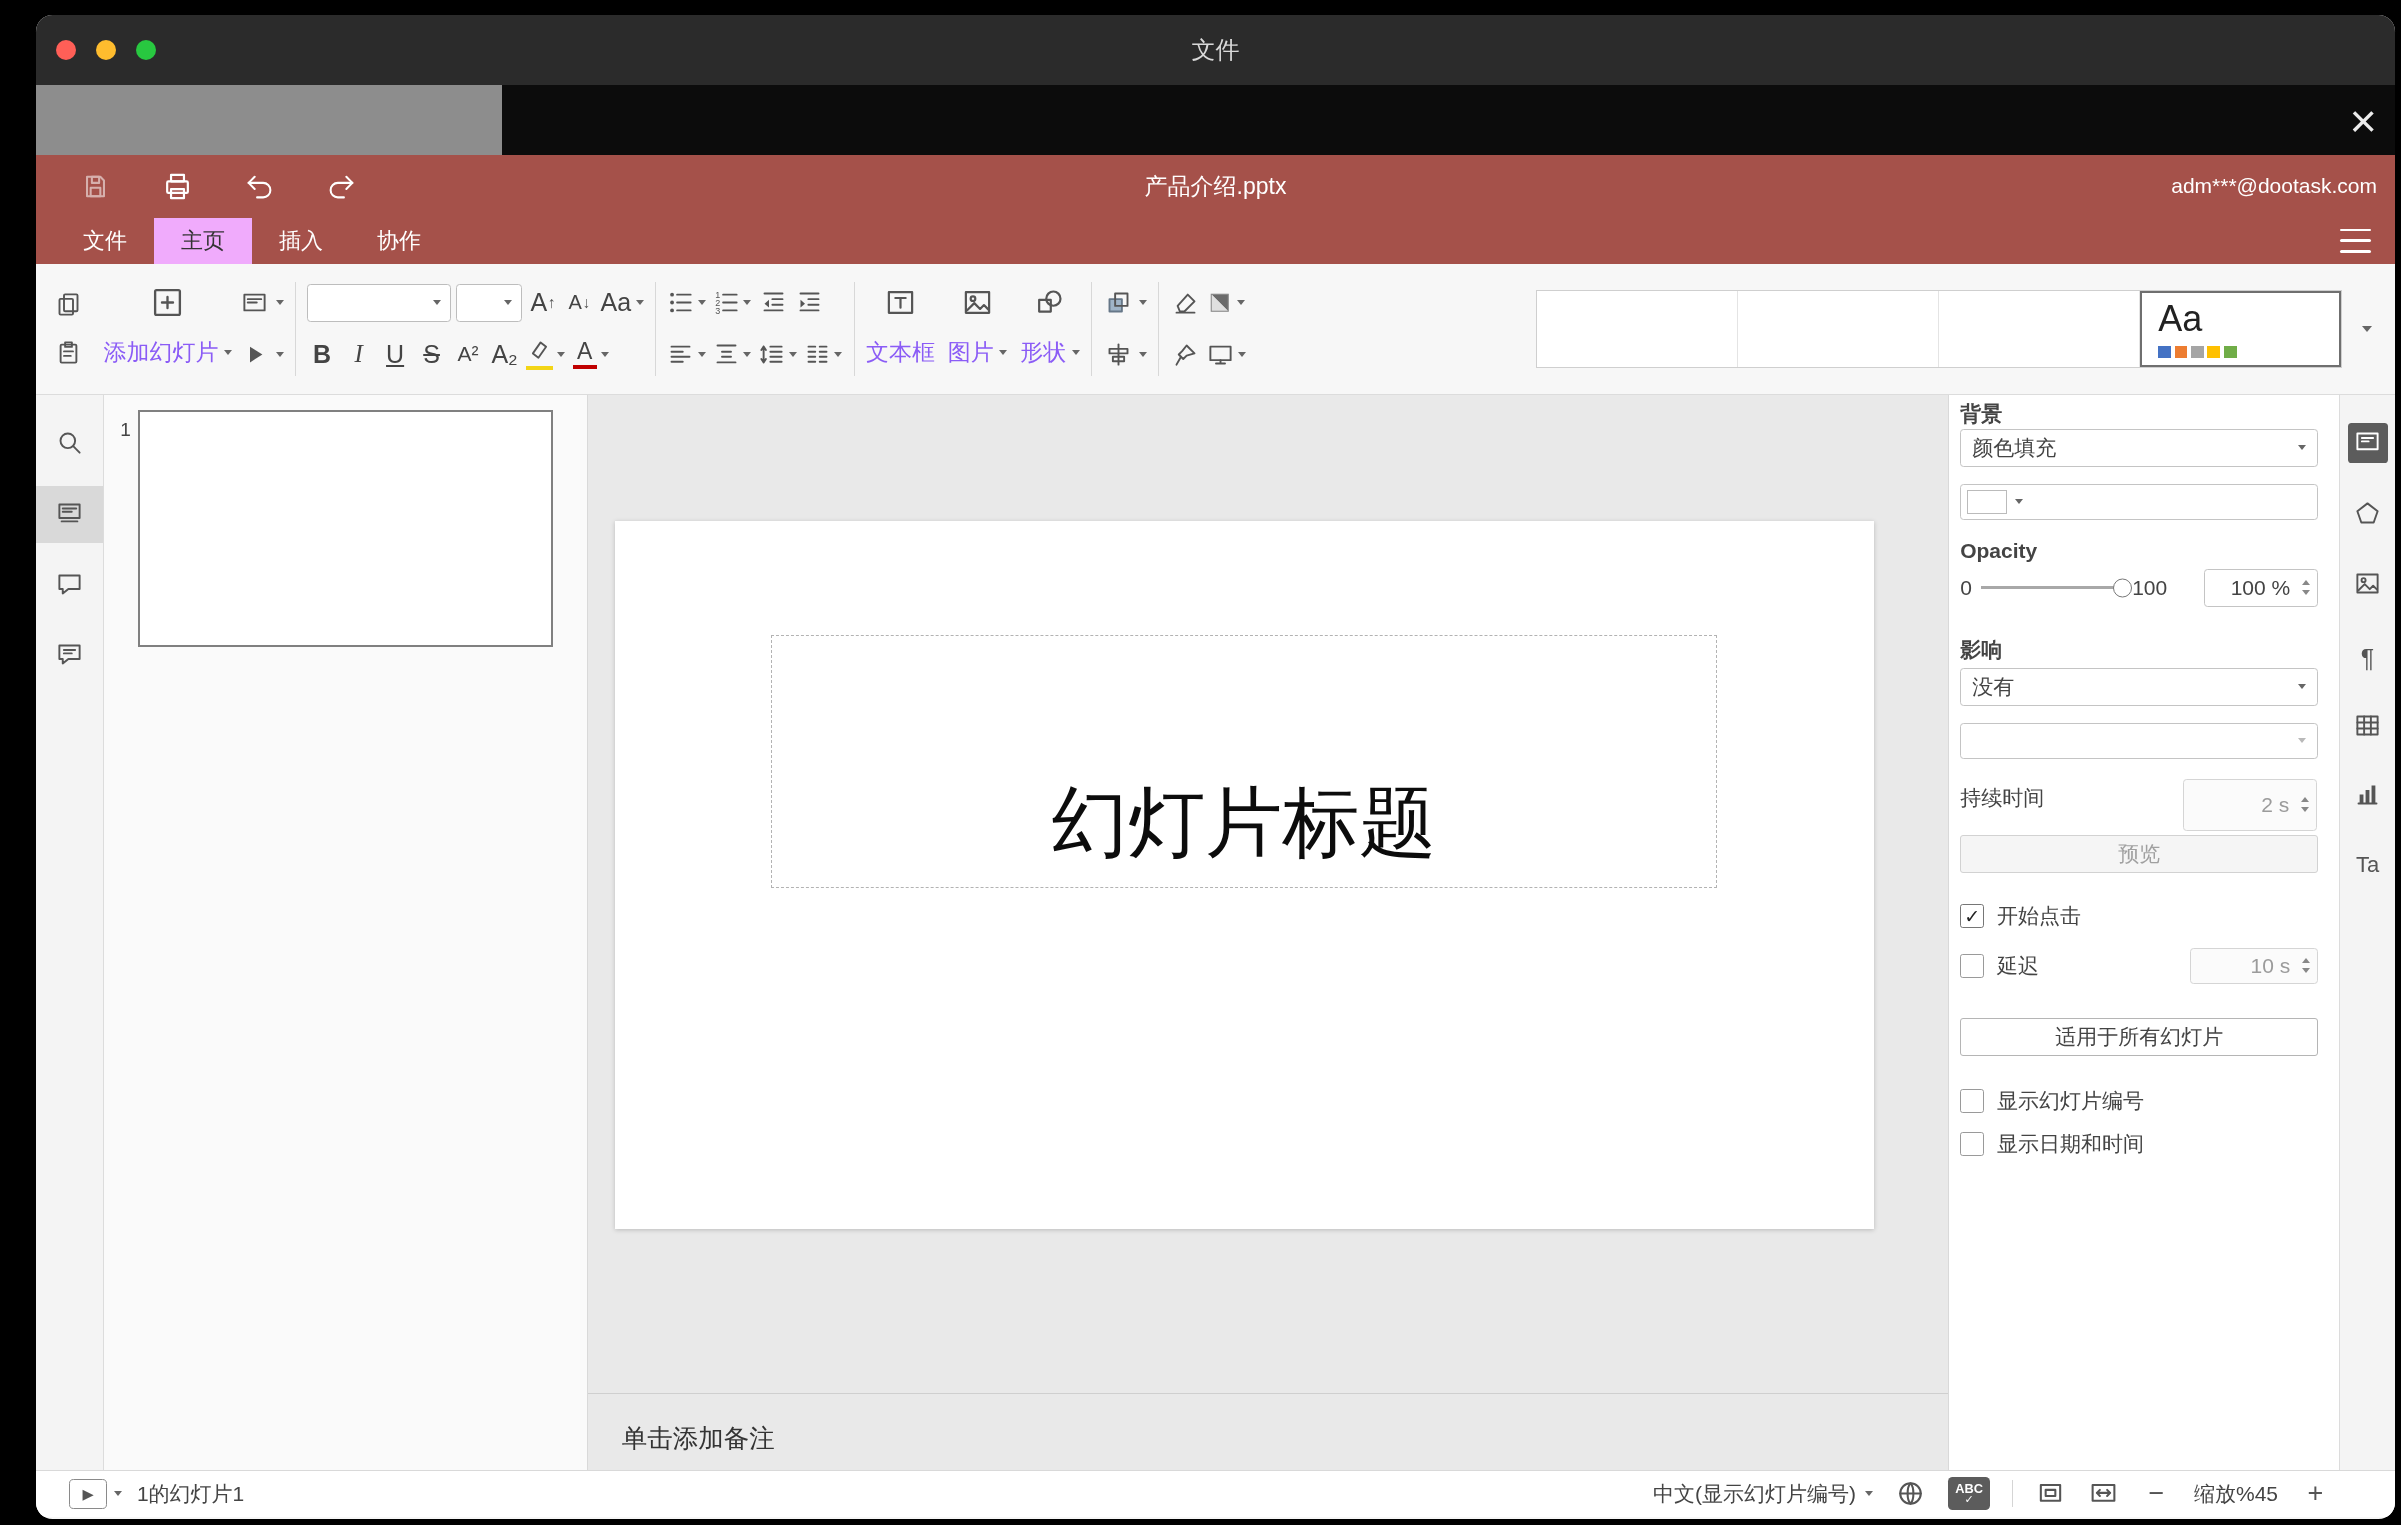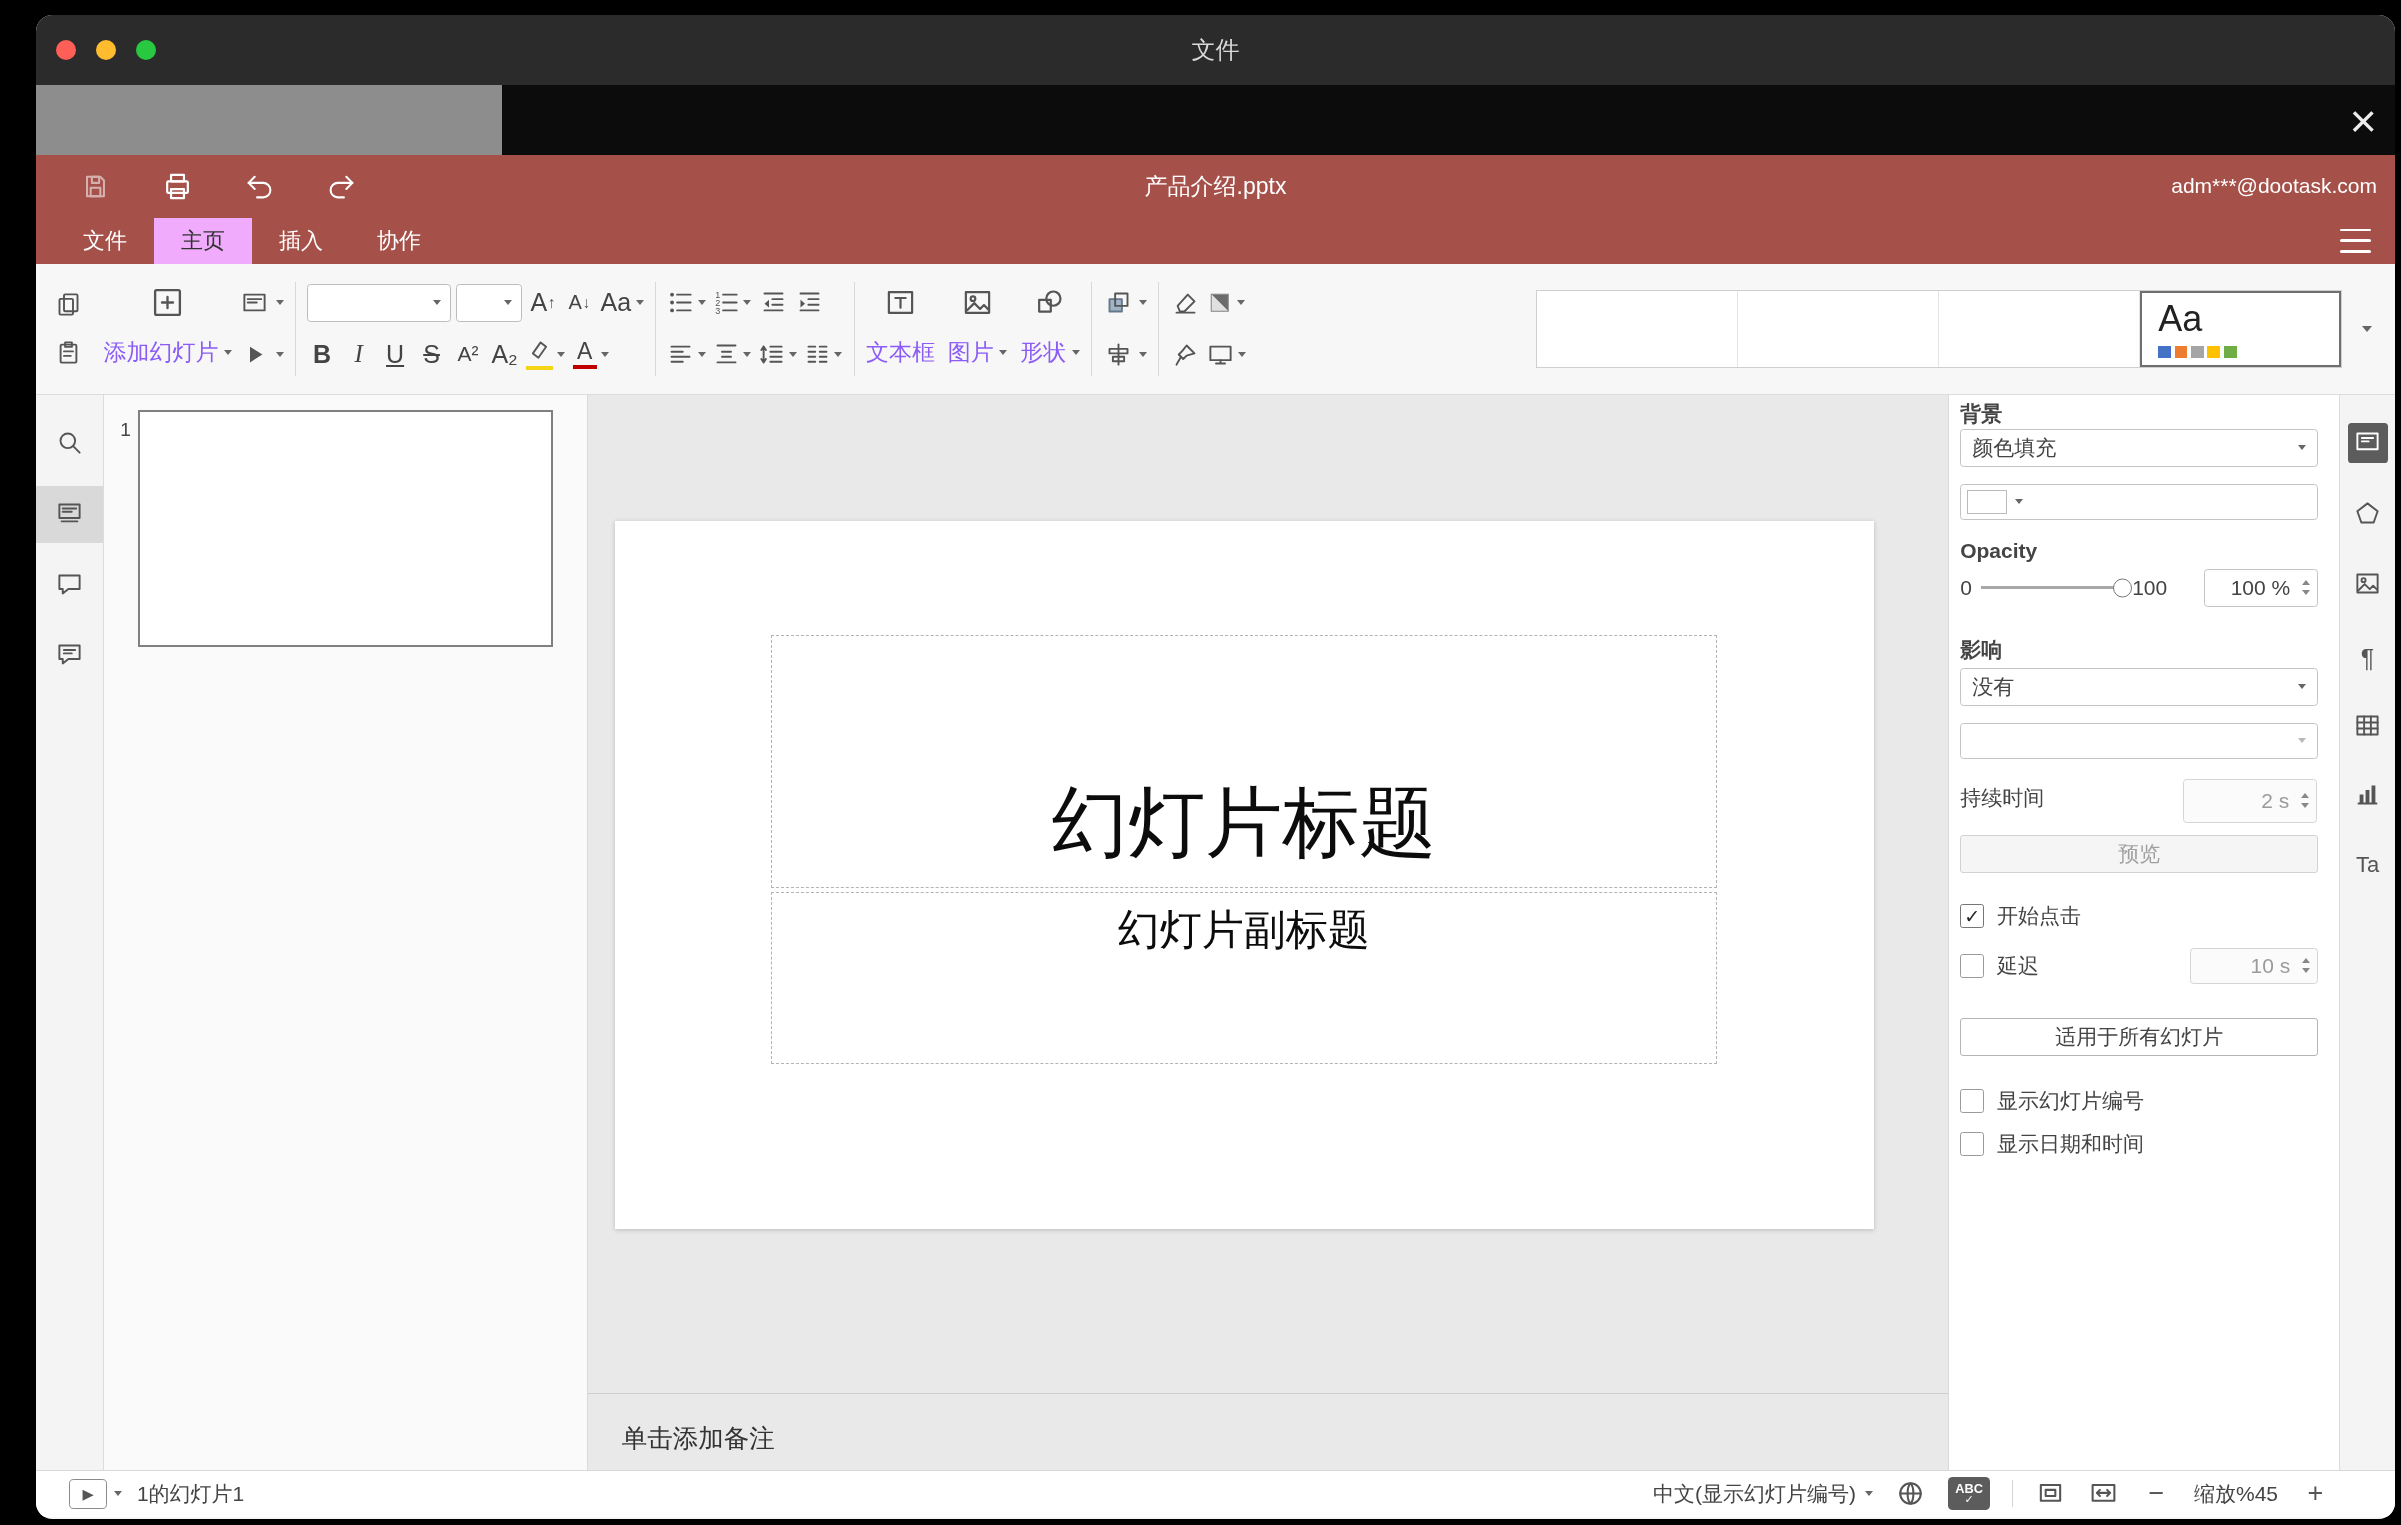--- a/index.html
+++ b/index.html
@@ -519,23 +519,20 @@
     <div class="thumb-col">
       <span class="thumb-num">1</span>
       <div class="thumb-box"></div>
     </div>
 
     <div class="canvas-col">
       <div class="slide">
         <div class="ph ph-title">
           <span>幻灯片标题</span>
         </div>
-        <div class="ph ph-sub">
-          <span>幻灯片副标题</span>
-        </div>
       </div>
       <div class="notes-sep"></div>
       <div class="notes-text">单击添加备注</div>
     </div>
 
     <div class="props">
       <div class="abs p-lbl" style="top:5.5px">背景</div>
 
       <div class="abs select" style="top:34px">
         <span>颜色填充</span>
@@ -570,21 +567,21 @@
         <span>没有</span>
         <span class="caret sm"></span>
       </div>
 
       <div class="abs select disabled" style="top:328px; height:36px">
         <span></span>
         <span class="caret sm" style="border-top-color:#b9b9b9"></span>
       </div>
 
       <div class="abs" style="top:389px; color:#444">持续时间</div>
-      <div class="spinbox disabled" style="position:absolute; left:234px; top:384px; width:134px; height:44px">
+      <div class="spinbox disabled" style="position:absolute; left:234px; top:384px; width:134px; height:52px">
         <span>2 s</span>
         <span class="spin-arrows">
             <i class="up"></i>
             <i class="dn"></i>
           </span>
       </div>
 
       <div class="abs btn-wide disabled" style="top:440px">
         <span>预览</span>
       </div>

